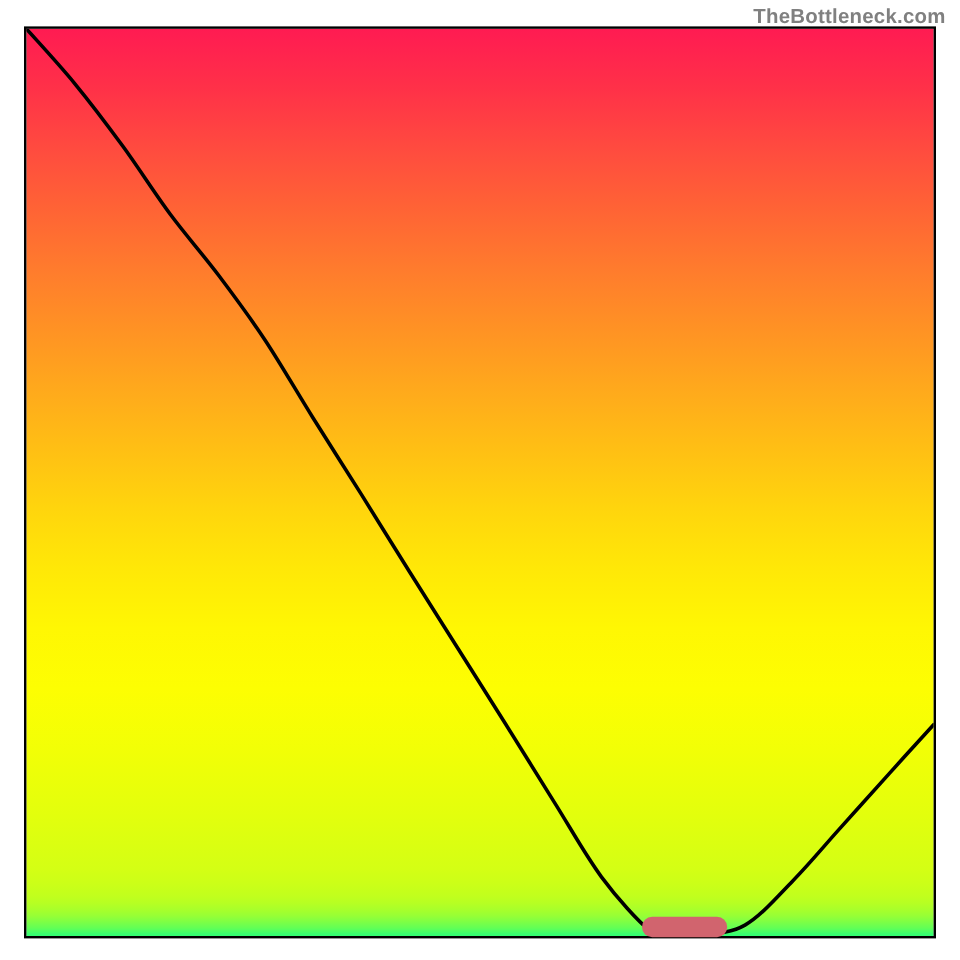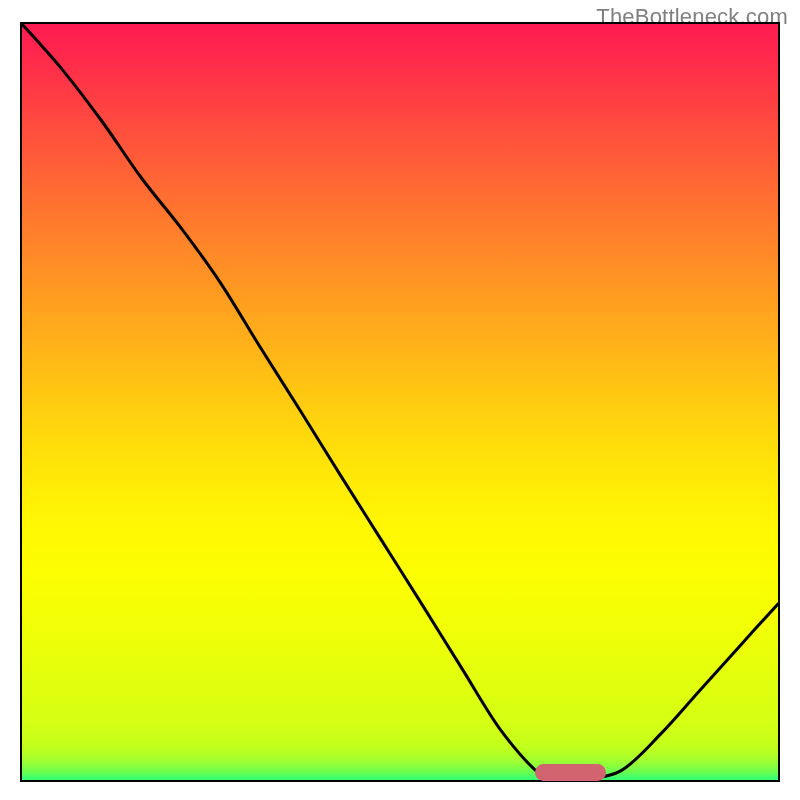--- a/index.html
+++ b/index.html
@@ -13,22 +13,22 @@
   }
   .stage {
     position: relative;
     width: 800px;
     height: 800px;
   }
   .attribution {
     position: absolute;
     top: 4px;
     right: 12px;
-    font-size: 22px;
-    font-weight: 400;
+    font-size: 17px;
+    font-weight: 700;
     color: #808080;
     letter-spacing: 0.2px;
   }
   
   .plot {
     position: absolute;
     left: 20px;
     top: 22px;
     width: 756px;
     height: 756px;

